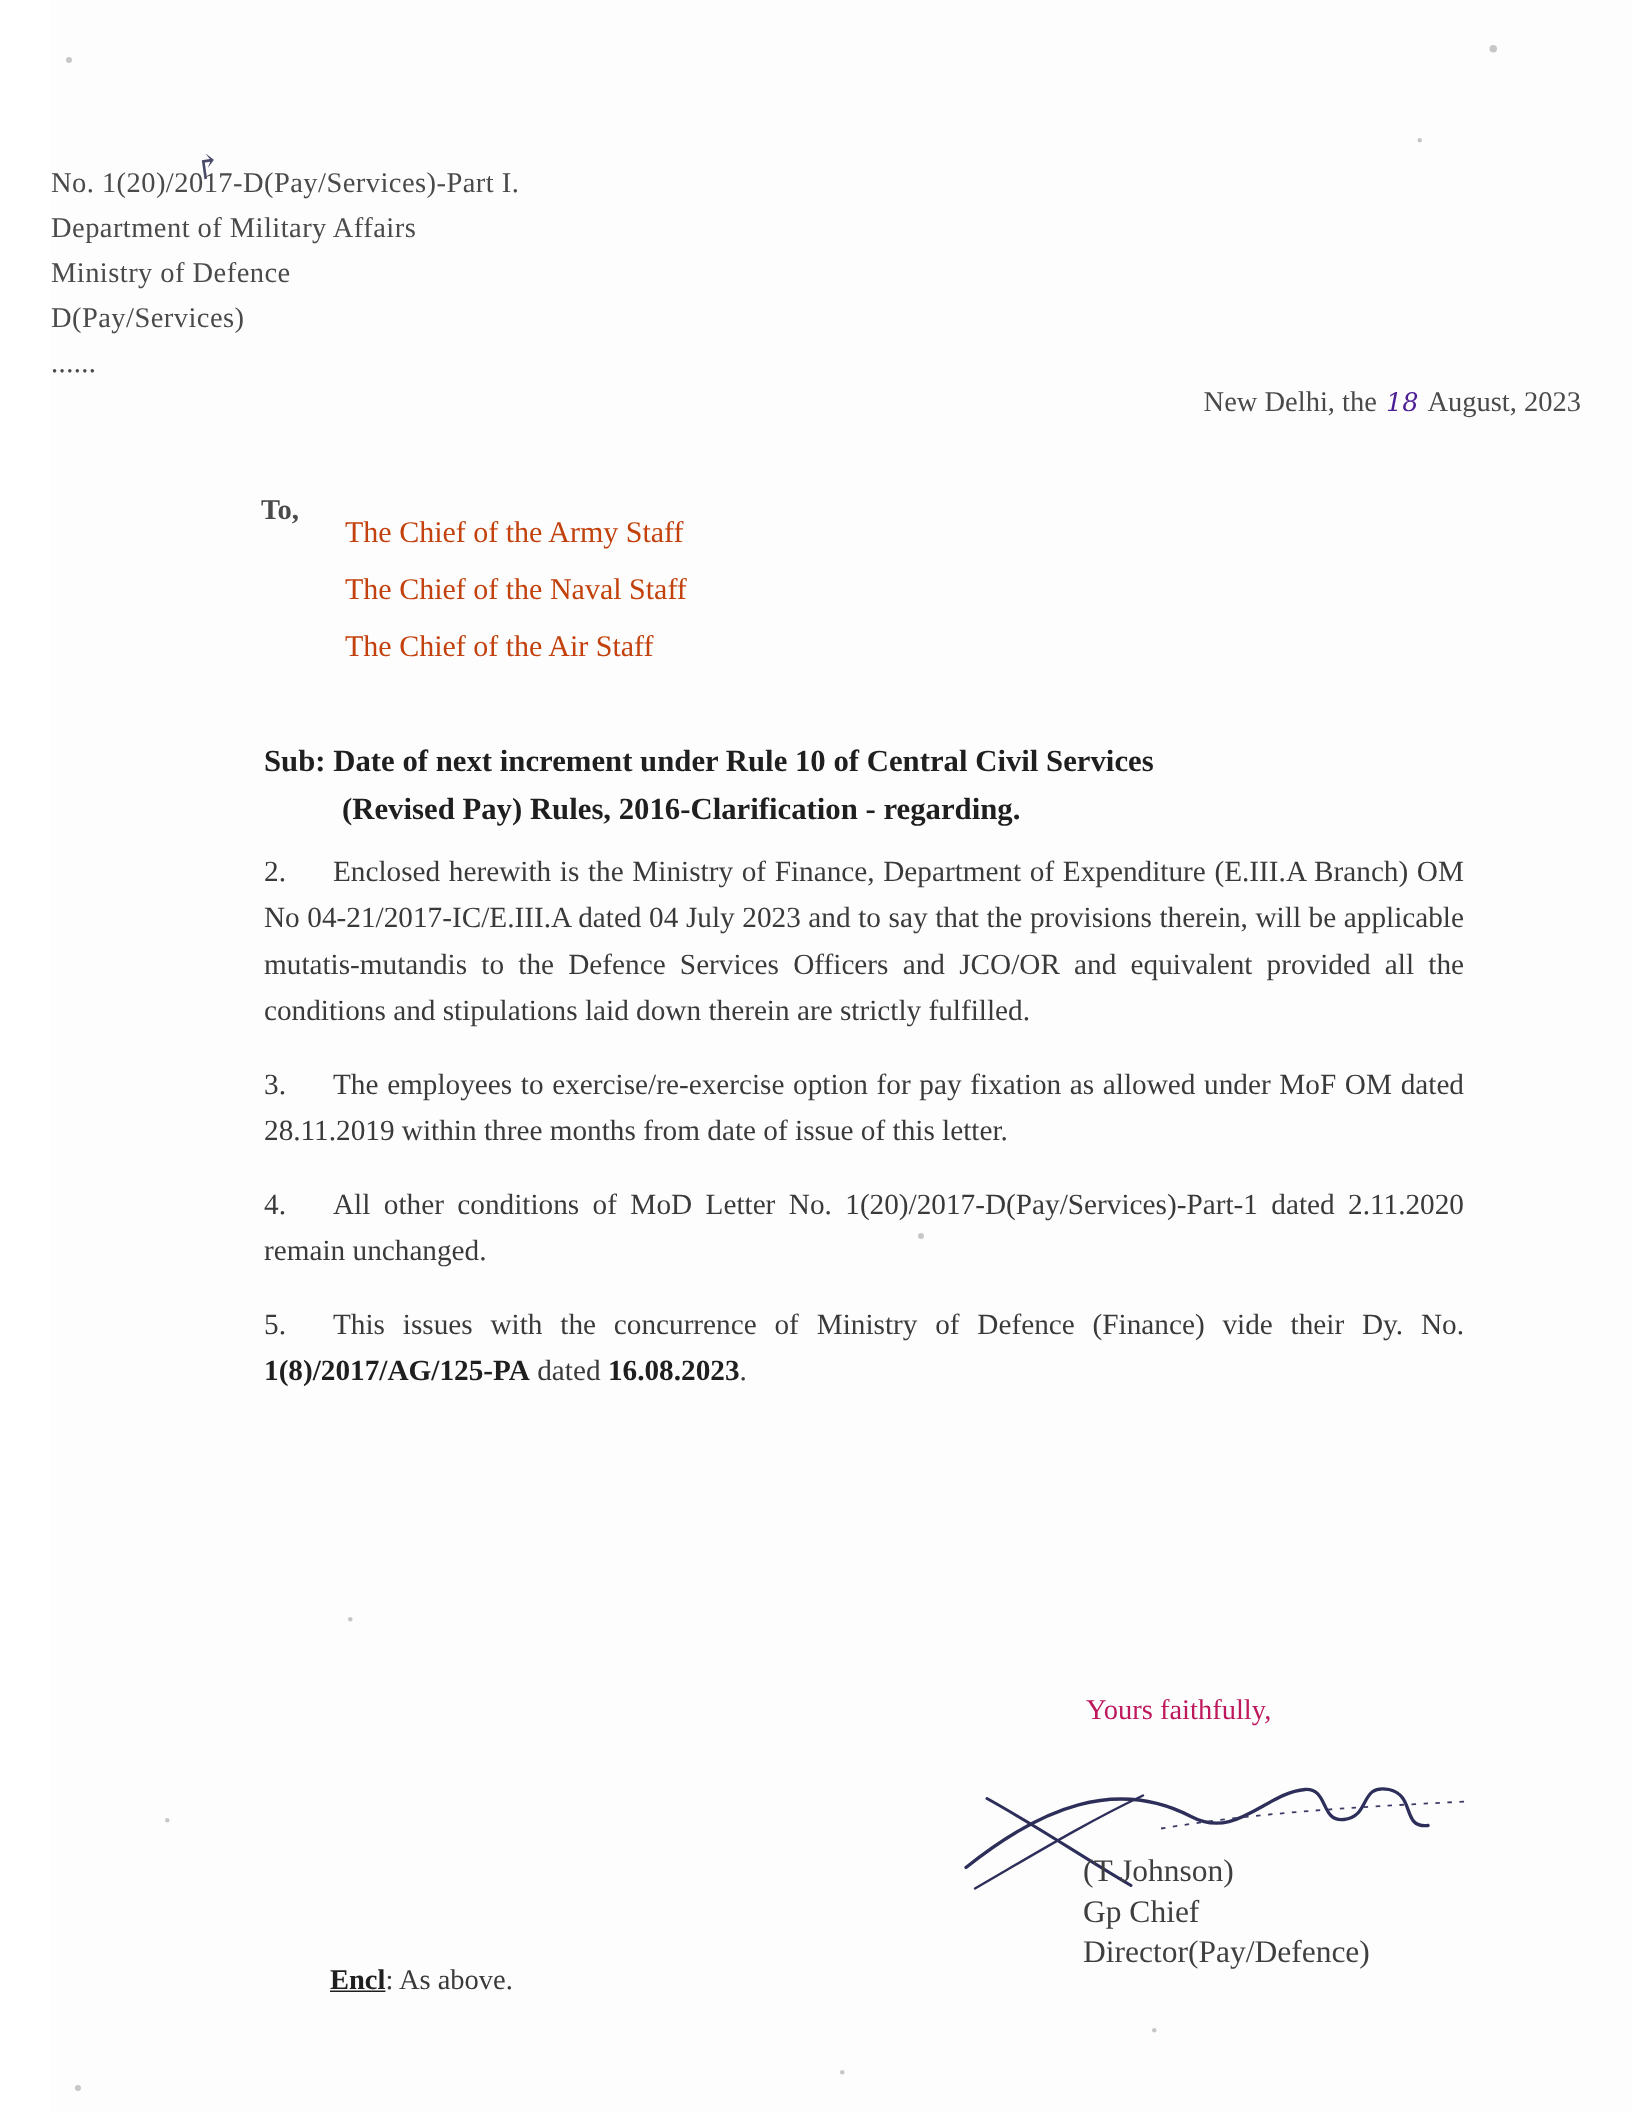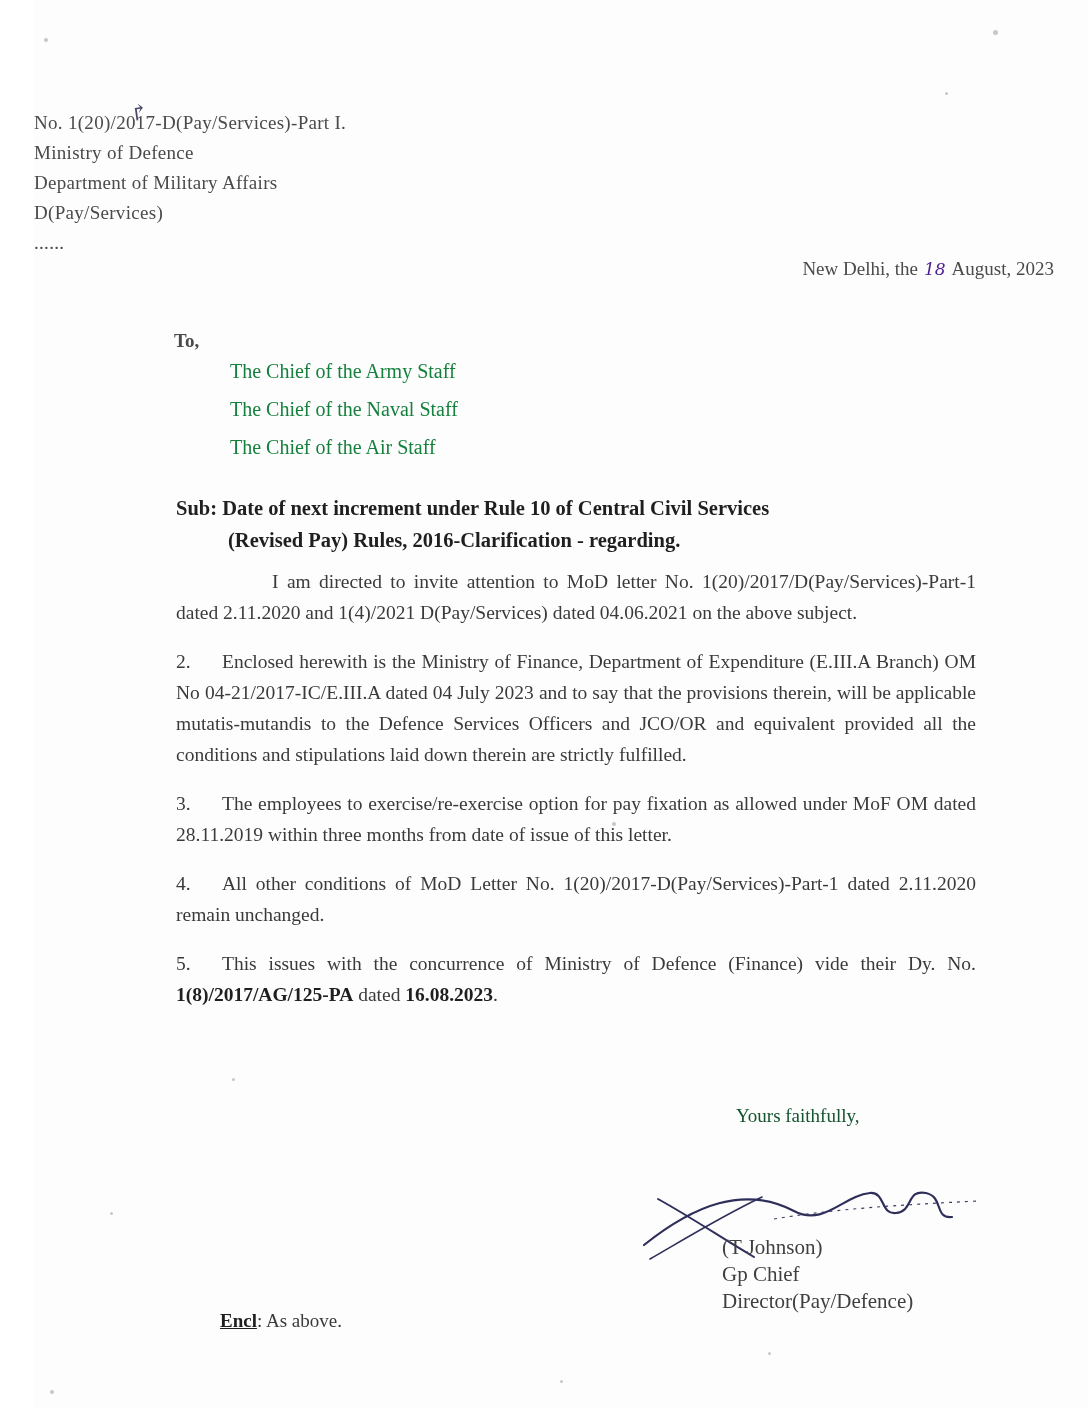--- a/index.html
+++ b/index.html
@@ -67,25 +67,25 @@
   }
   .to-label {
     position: absolute;
     left: 140px; top: 330px;
     font-size: 19px;
     color: #4a4a4a;
     font-weight: bold;
   }
   .addressees {
     position: absolute;
-    left: 196px; top: 352px;
+    left: 196px; top: 336px;
     width: 640px;
     font-size: 20px;
     line-height: 38px;
-    color: #15803d;
+    color: #c2410c;
   }
   .subject {
     position: absolute;
     left: 142px; top: 492px;
     width: 800px;
     font-weight: bold;
     font-size: 20.5px;
     line-height: 32px;
     color: #1f1f1f;
   }
@@ -111,24 +111,23 @@
   .num {
     display: inline-block;
     width: 46px;
   }
   .b {
     font-weight: bold;
     color: #1f1f1f;
   }
   .closing {
     position: absolute;
-    left: 690px; top: 1105px;
-    font-size: 19px;
-    color: #14532d;
-    margin-left: 12px;
+    left: 690px; top: 1130px;
+    font-size: 19px;
+    color: #be185d;
   }
   .sig-wrap {
     position: absolute;
     left: 600px; top: 1175px;
     width: 360px;
     height: 90px;
   }
   .sig-wrap svg {
     position: absolute;
     left: 0; top: 0;
@@ -176,22 +175,22 @@
   <div class="speck" style="left:768px; top:1352px; width:3px; height:3px;"></div>
   <div class="speck" style="left:50px; top:1390px; width:4px; height:4px;"></div>
   <div class="speck" style="left:560px; top:1380px; width:3px; height:3px;"></div>
 
   <div class="sheet">
 
     <div class="corner-mark">↱</div>
 
     <div class="hdr-block">
       <div class="hdr">No. 1(20)/2017-D(Pay/Services)-Part I.</div>
+      <div class="hdr">Department of Military Affairs</div>
       <div class="hdr">Ministry of Defence</div>
-      <div class="hdr">Department of Military Affairs</div>
       <div class="hdr">D(Pay/Services)</div>
       <div class="hdr dots">......</div>
     </div>
 
     <div class="dateline">
       <span>New Delhi, the</span><span class="handwritten">18</span><span>August, 2023</span>
     </div>
 
     <div class="to-label">To,</div>
 
@@ -201,21 +200,20 @@
       <div>The Chief of the Air Staff</div>
     </div>
 
     <div class="subject">
       <span>Sub: Date of next increment under Rule 10 of Central Civil Services</span>
       <span class="ind">(Revised   Pay) Rules, 2016-Clarification - regarding.</span>
     </div>
 
     <div class="body">
 
-      <div class="para first">I am directed to invite attention to MoD letter No. 1(20)/2017/D(Pay/Services)-Part-1 dated 2.11.2020 and 1(4)/2021 D(Pay/Services) dated 04.06.2021 on the above subject.</div>
 
       <div class="para">
         <span class="num">2.</span><span>Enclosed herewith is the Ministry of Finance, Department of Expenditure (E.III.A Branch) OM No 04-21/2017-IC/E.III.A dated 04 July 2023 and to say that the provisions therein, will be applicable mutatis-mutandis to the Defence Services Officers and JCO/OR and equivalent provided all the conditions and stipulations laid down therein are strictly fulfilled.</span>
       </div>
 
       <div class="para">
         <span class="num">3.</span><span>The employees to exercise/re-exercise option for pay fixation as allowed under MoF OM dated 28.11.2019 within three months from date of issue of this letter.</span>
       </div>
 
       <div class="para">

